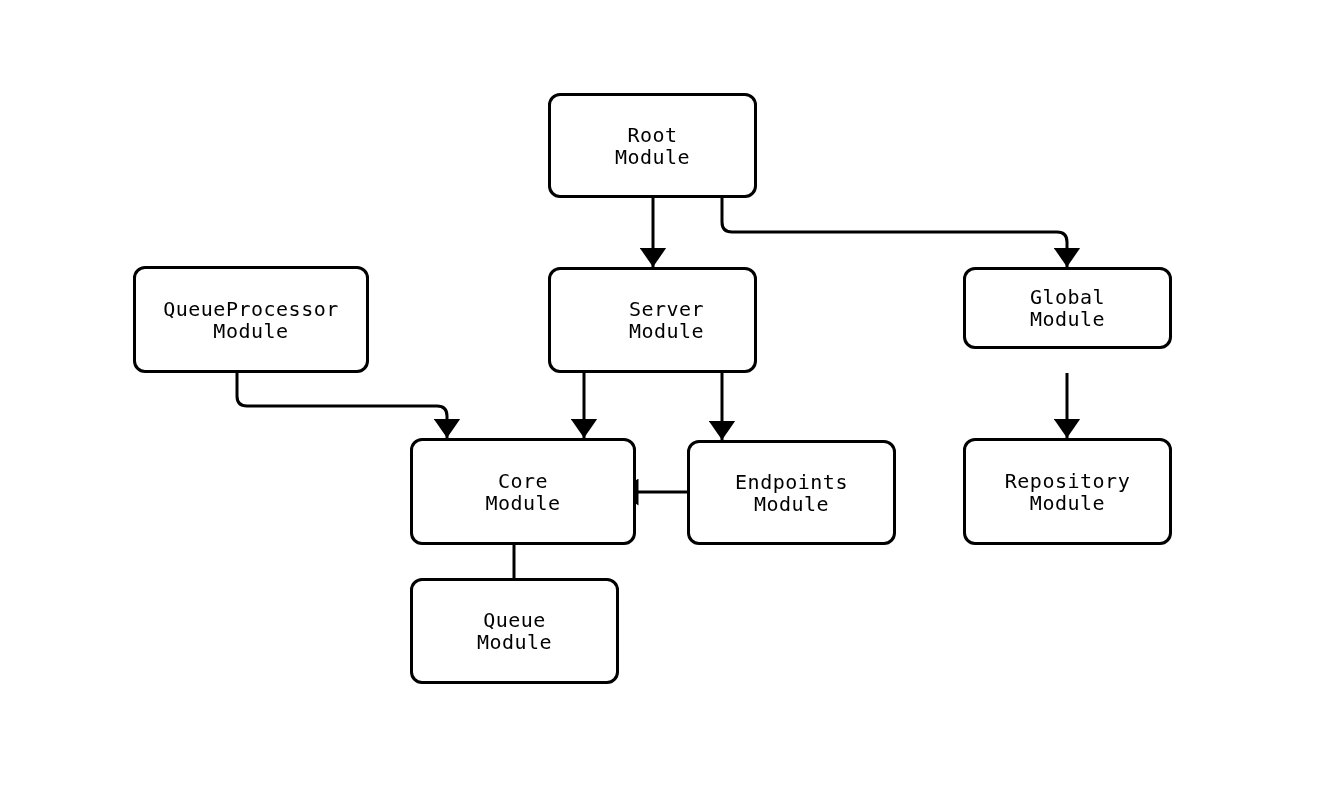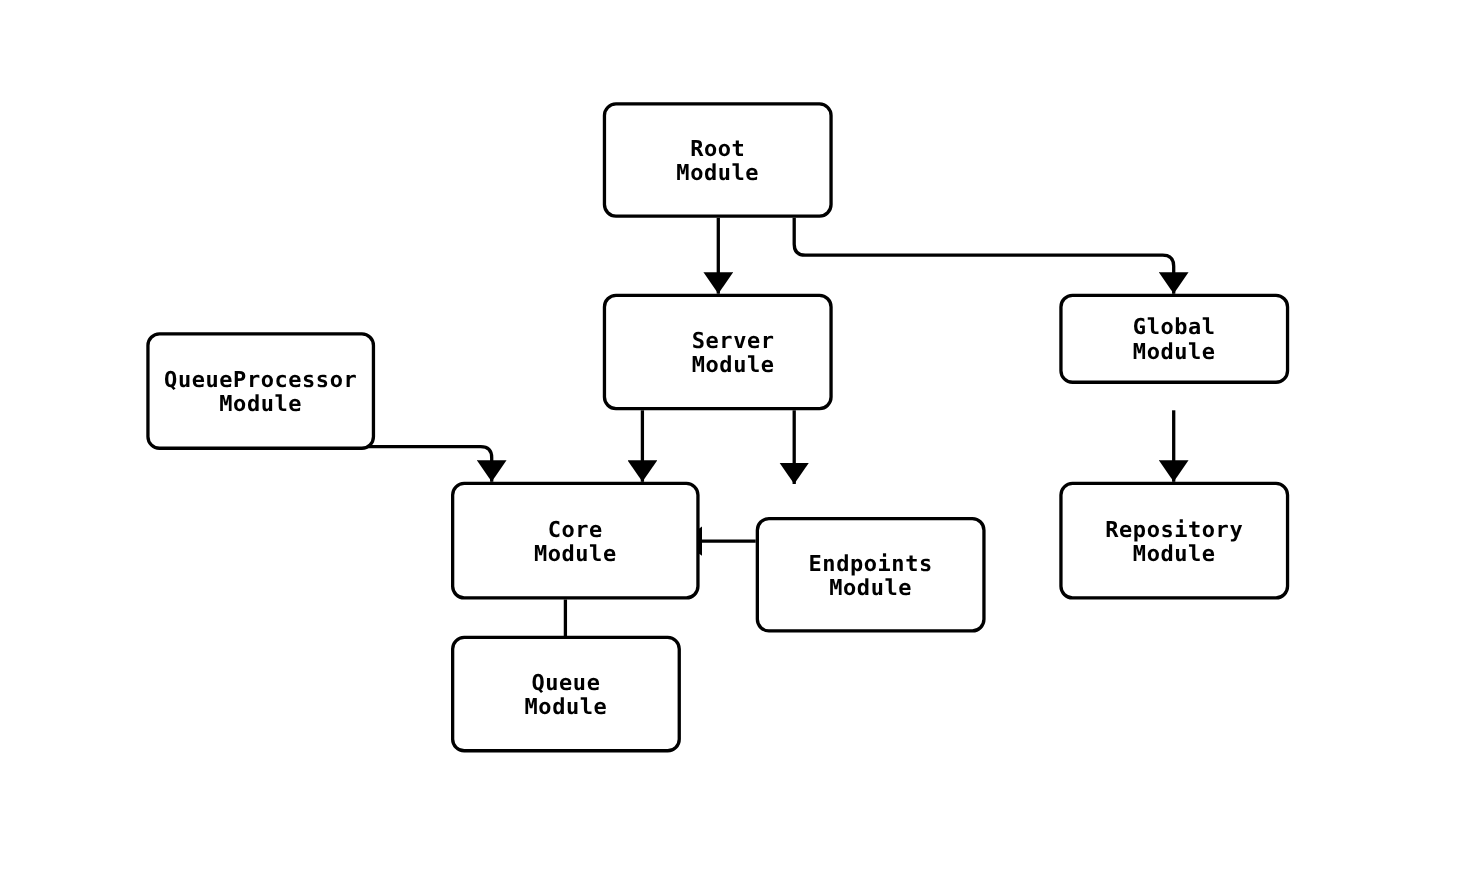--- a/index.html
+++ b/index.html
@@ -33,32 +33,32 @@
     border: 3px solid #000000;
     border-radius: 12px;
     background: #ffffff;
     display: flex;
     align-items: center;
     justify-content: center;
     text-align: center;
   }
   .node .label {
     white-space: pre-line;
-    font-weight: bold;
+    font-weight: normal;
     font-size: 20px;
     line-height: 22px;
     color: #000000;
     letter-spacing: 0.5px;
   }
   #node-root          { left: 548px; top:  93px; width: 209px; height: 105px; }
-  #node-queueprocessor{ left: 133px; top: 266px; width: 208px; height: 107px; margin-top: 36px; }
+  #node-queueprocessor{ left: 133px; top: 266px; width: 236px; height: 107px; }
   #node-server        { left: 548px; top: 267px; width: 209px; height: 106px; padding-left: 28px; }
   #node-global        { left: 963px; top: 267px; width: 209px; height: 82px; justify-content: center; }
   #node-core          { left: 410px; top: 438px; width: 226px; height: 107px; }
-  #node-endpoints     { left: 687px; top: 440px; width: 209px; height: 105px; margin-top: 30px; }
+  #node-endpoints     { left: 687px; top: 440px; width: 209px; height: 105px; }
   #node-repository    { left: 963px; top: 438px; width: 209px; height: 107px; align-items: center; }
   #node-queue         { left: 410px; top: 578px; width: 209px; height: 106px; }
 </style>
 </head>
 <body>
 
 <div class="canvas">
 
   <svg class="edges-layer" width="1337" height="809" viewBox="0 0 1337 809" xmlns="http://www.w3.org/2000/svg">
     <defs>

